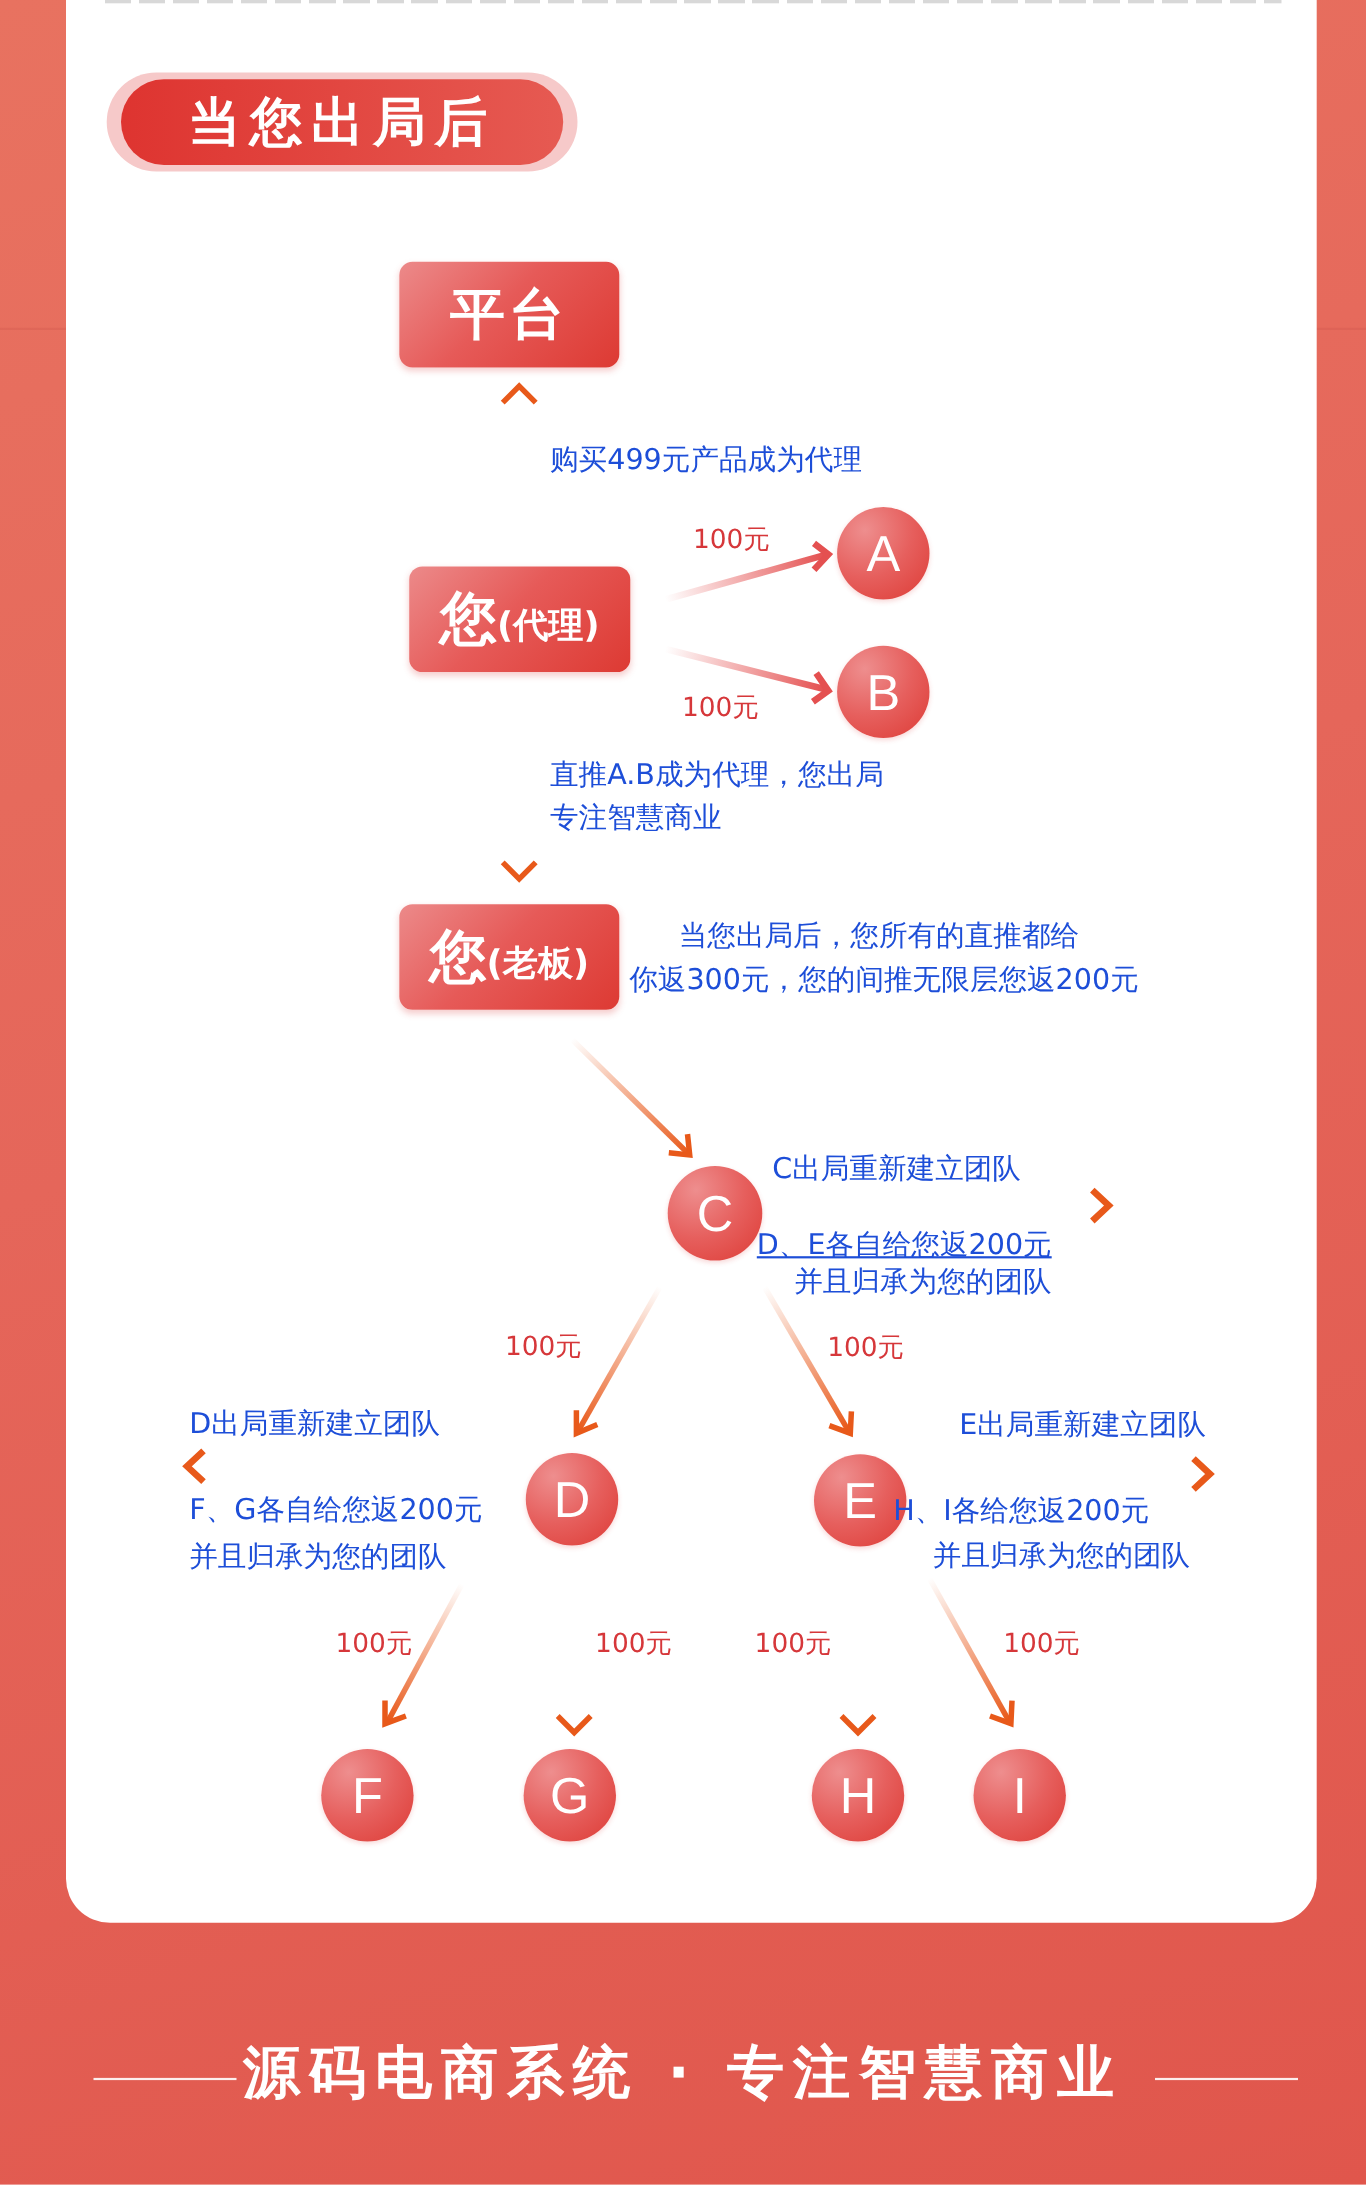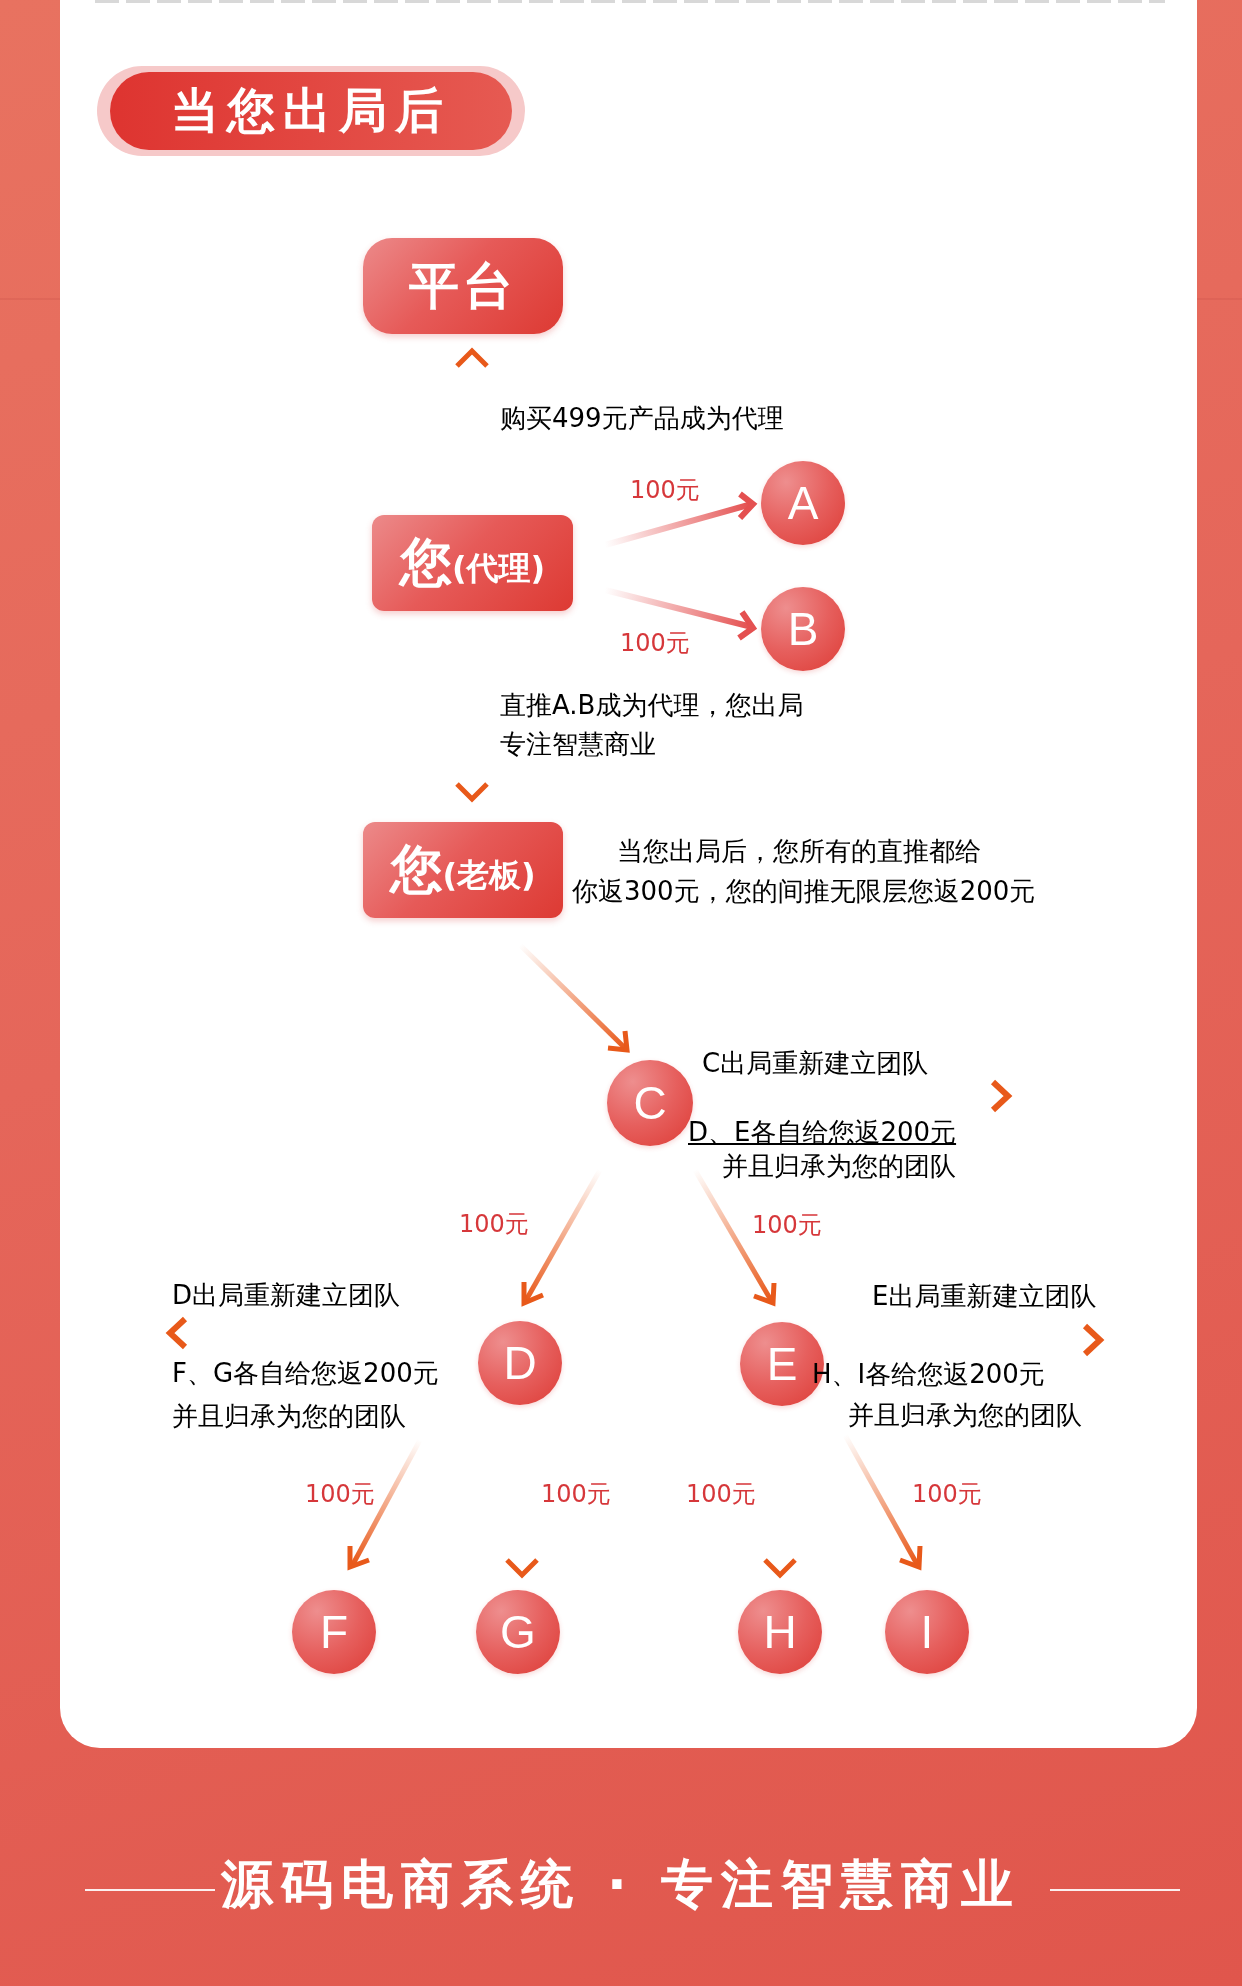--- a/index.html
+++ b/index.html
@@ -37,21 +37,21 @@
   .rect-node .big { font-size:52px; }
   .rect-node .small { font-size:32px;margin-top:12px; }
   .circle-node {
     position:absolute; width:84px; height:84px; border-radius:50%;
     background: radial-gradient(circle at 30% 25%, #ee8e8e 0%, #e65f5d 50%, #dd3b35 100%);
     color:#fff; font-size:46px; font-family:"Liberation Sans", sans-serif;
     display:flex; align-items:center; justify-content:center;
     box-shadow: 0 2px 5px rgba(220,60,60,0.2);
   }
   .desc {
-    position:absolute; color:#000000; font-size:26px; line-height:38px; white-space:nowrap;
+    position:absolute; color:#1d4ed8; font-size:26px; line-height:38px; white-space:nowrap;
   }
   .money { position:absolute; color:#d6373a; font-size:24px; white-space:nowrap; }
   svg.arrows { position:absolute; left:0; top:0; }
   .footer-text {
     position:absolute; left:0; top:1850px; width:1242px; text-align:center;
     color:#fff; font-size:52px; font-weight:bold; letter-spacing:8px;
   }
   .footer-line { position:absolute; top:1889px; height:2px; background:#fff; opacity:0.9; }
 </style>
 </head>
@@ -153,21 +153,21 @@
   <line x1="522" y1="1425" x2="522" y2="1575" stroke="url(#gDown)" stroke-width="5"></line>
   <polyline points="507,1560 522,1575 537,1560" fill="none" stroke="#e8591a" stroke-width="5"></polyline>
 
   <line x1="780" y1="1420" x2="780" y2="1575" stroke="url(#gDown)" stroke-width="5"></line>
   <polyline points="765,1560 780,1575 795,1560" fill="none" stroke="#e8591a" stroke-width="5"></polyline>
 
   <line x1="845" y1="1435" x2="918" y2="1566" stroke="url(#gEI)" stroke-width="5"></line>
   <polyline points="900,1560 919,1567 920,1546" fill="none" stroke="#e8591a" stroke-width="5"></polyline>
 </svg>
 
-<div class="rect-node" style="left:363px; top:238px; width:200px; height:96px;border-radius:29px;">
+<div class="rect-node" style="left:363px; top:238px; width:200px; height:96px;">
   <span class="big" style="font-size:50px; letter-spacing:4px;">平台</span>
 </div>
 
 <div class="rect-node" style="left:372px; top:515px; width:201px; height:96px;">
   <span class="big">您</span>
   <span class="small">(代理)</span>
 </div>
 
 <div class="rect-node" style="left:363px; top:822px; width:200px; height:96px;">
   <span class="big">您</span>

